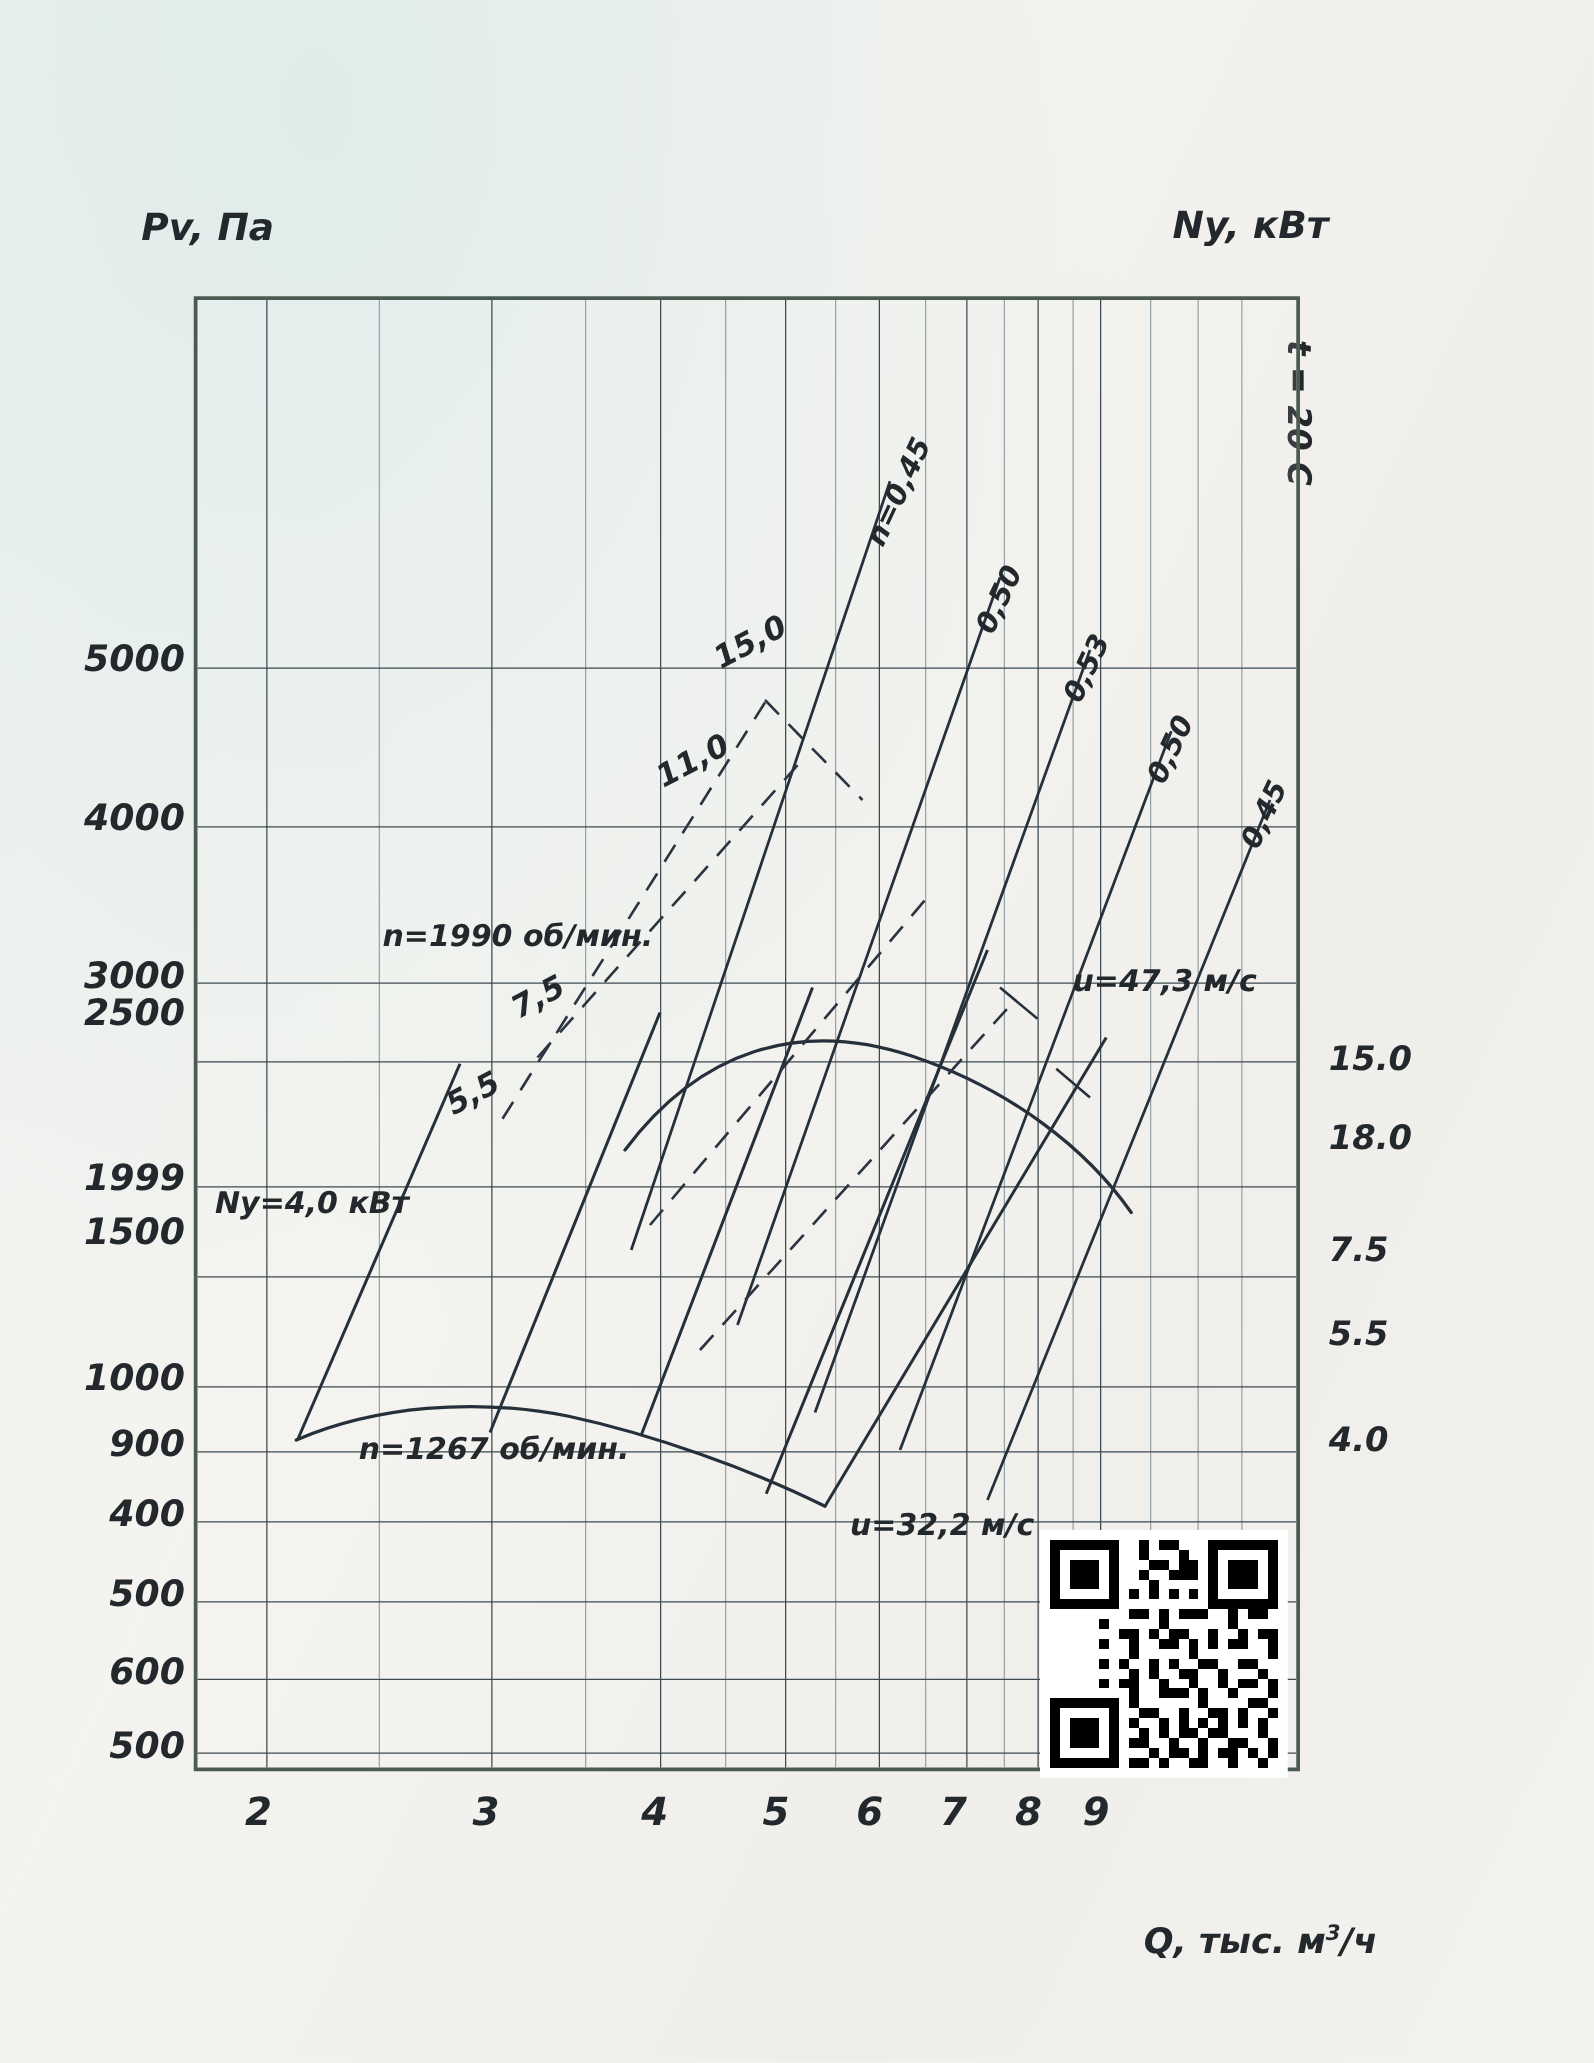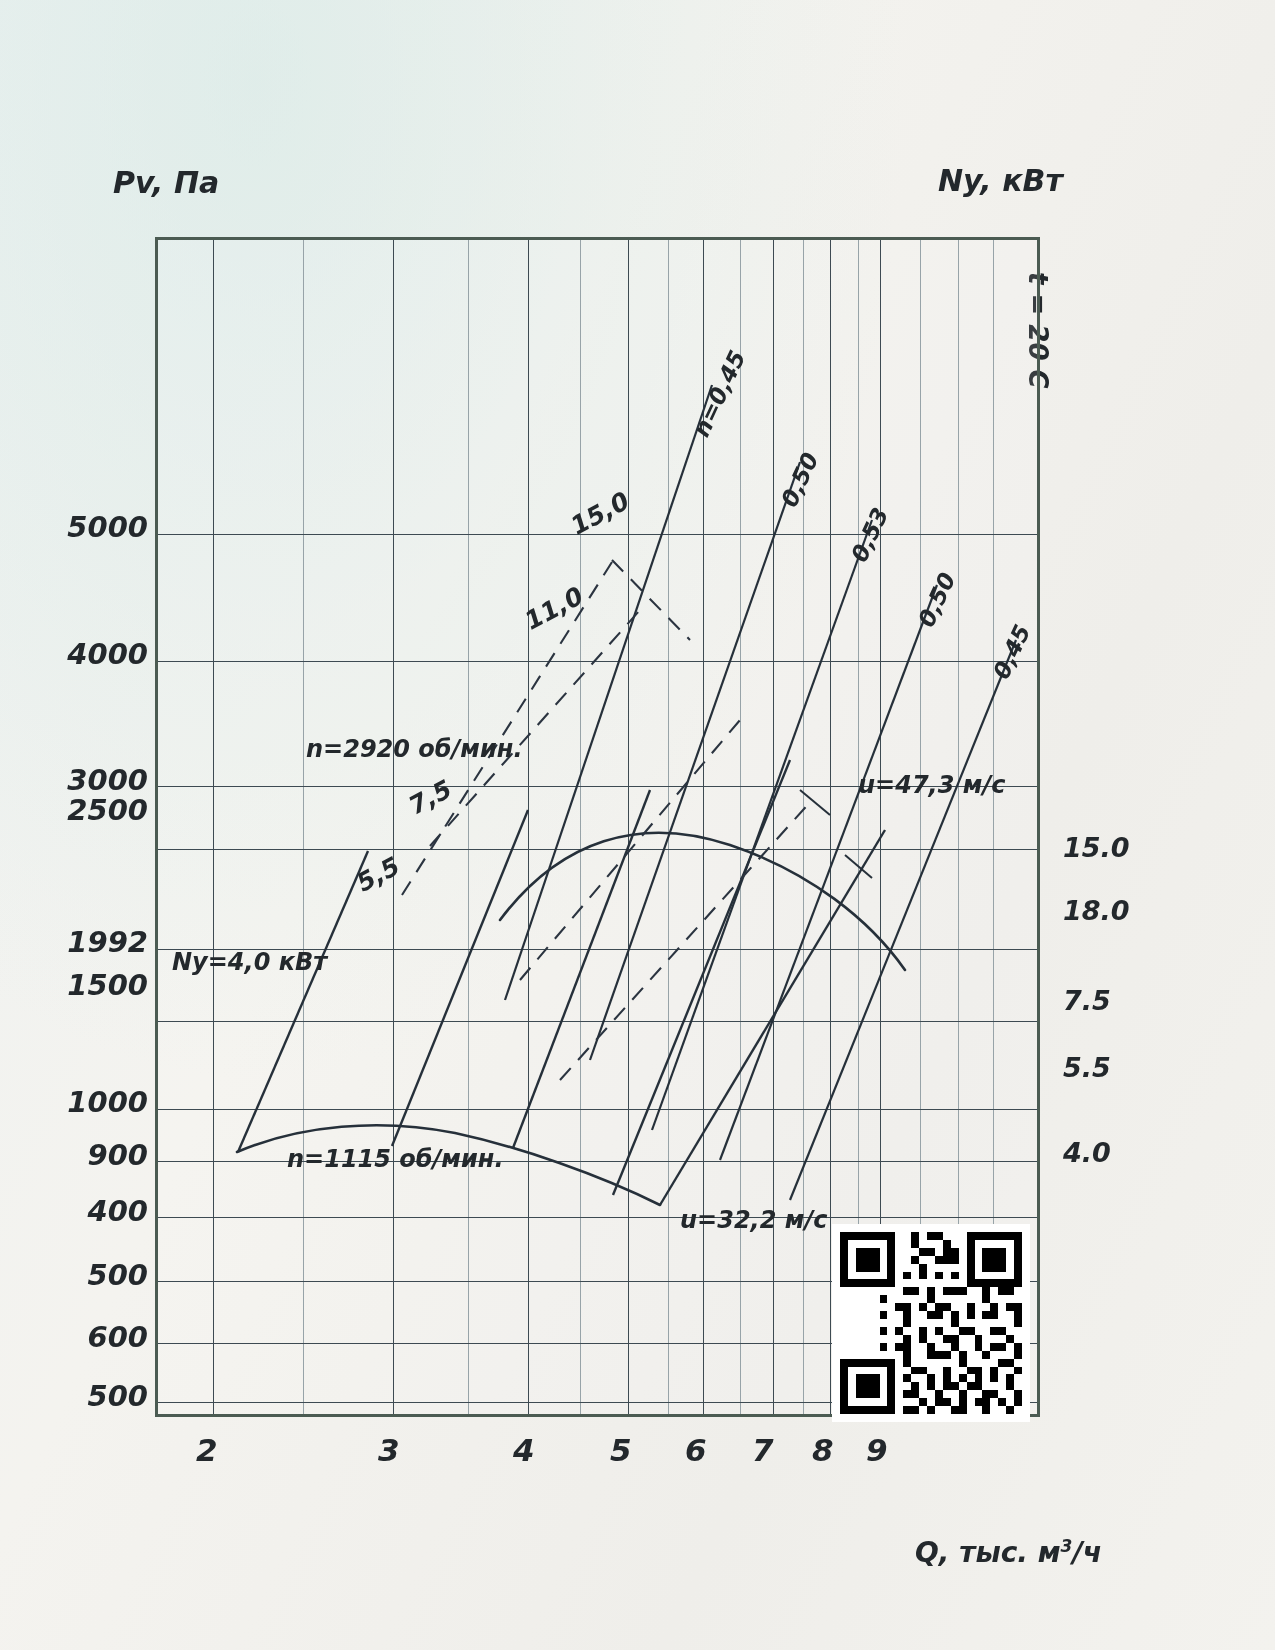--- a/index.html
+++ b/index.html
@@ -143,21 +143,21 @@
   <g fill="none" stroke="#26303a" stroke-width="2">
     <path d="M 800 790 L 830 815"></path>
     <path d="M 845 855 L 872 878"></path>
   </g>
 </svg>
 
 <div class="ital ylab" style="top:510px">5000</div>
 <div class="ital ylab" style="top:637px">4000</div>
 <div class="ital ylab" style="top:763px">3000</div>
 <div class="ital ylab" style="top:793px">2500</div>
-<div class="ital ylab" style="top:925px">1992</div>
+<div class="ital ylab" style="top:925px">1999</div>
 <div class="ital ylab" style="top:968px">1500</div>
 <div class="ital ylab" style="top:1085px">1000</div>
 <div class="ital ylab" style="top:1138px">900</div>
 <div class="ital ylab" style="top:1194px">400</div>
 <div class="ital ylab" style="top:1258px">500</div>
 <div class="ital ylab" style="top:1320px">600</div>
 <div class="ital ylab" style="top:1379px">500</div>
 
 <div class="ital rlab" style="top:832px">15.0</div>
 <div class="ital rlab" style="top:895px">18.0</div>
@@ -167,22 +167,22 @@
 
 <div class="ital xlab" style="left:196px">2</div>
 <div class="ital xlab" style="left:378px">3</div>
 <div class="ital xlab" style="left:513px">4</div>
 <div class="ital xlab" style="left:610px">5</div>
 <div class="ital xlab" style="left:685px">6</div>
 <div class="ital xlab" style="left:752px">7</div>
 <div class="ital xlab" style="left:812px">8</div>
 <div class="ital xlab" style="left:866px">9</div>
 
-<div class="ital ann" style="left:306px;top:735px;font-size:24px">n=2920 об/мин.</div>
-<div class="ital ann" style="left:287px;top:1145px;font-size:24px">n=1115 об/мин.</div>
+<div class="ital ann" style="left:306px;top:735px;font-size:24px">n=1990 об/мин.</div>
+<div class="ital ann" style="left:287px;top:1145px;font-size:24px">n=1267 об/мин.</div>
 <div class="ital ann" style="left:172px;top:948px;font-size:24px">Ny=4,0 кВт</div>
 <div class="ital ann" style="left:858px;top:771px;font-size:24px">u=47,3 м/с</div>
 <div class="ital ann" style="left:680px;top:1206px;font-size:24px">u=32,2 м/с</div>
 
 <div class="ital ann" style="left:352px;top:872px;font-size:25px;transform:rotate(-28deg);transform-origin:left top">5,5</div>
 <div class="ital ann" style="left:404px;top:795px;font-size:25px;transform:rotate(-28deg);transform-origin:left top">7,5</div>
 <div class="ital ann" style="left:520px;top:610px;font-size:25px;transform:rotate(-28deg);transform-origin:left top">11,0</div>
 <div class="ital ann" style="left:566px;top:515px;font-size:25px;transform:rotate(-28deg);transform-origin:left top">15,0</div>
 
 <div class="ital ann" style="left:688px;top:430px;font-size:23px;transform:rotate(-65deg);transform-origin:left top">n=0,45</div>

